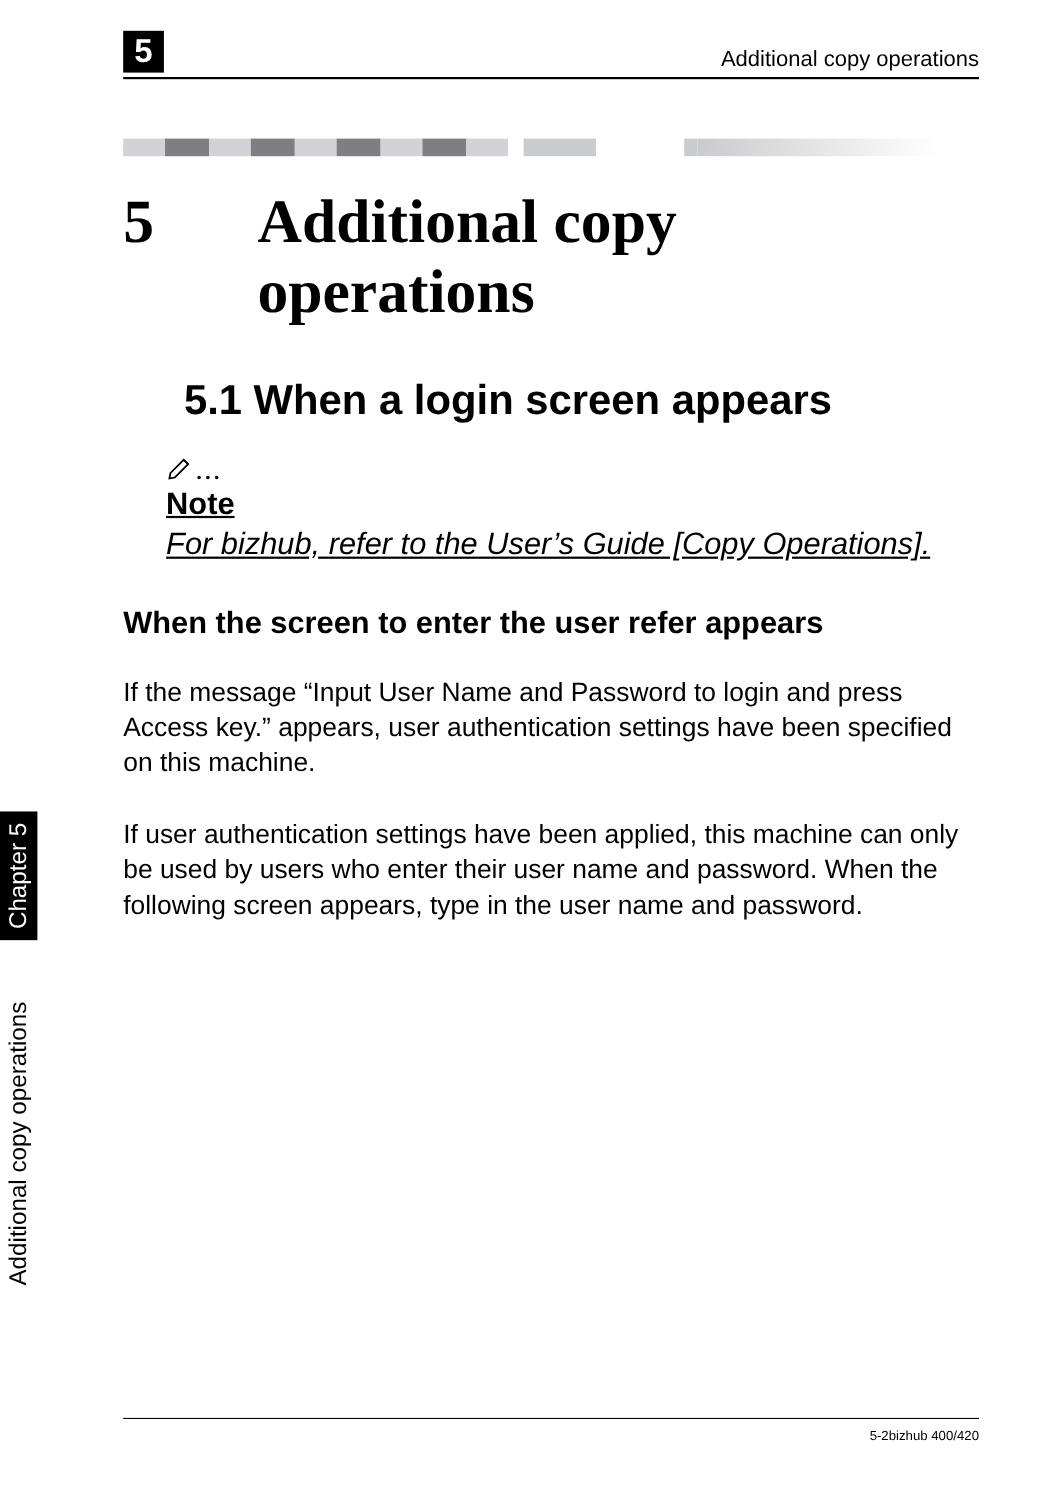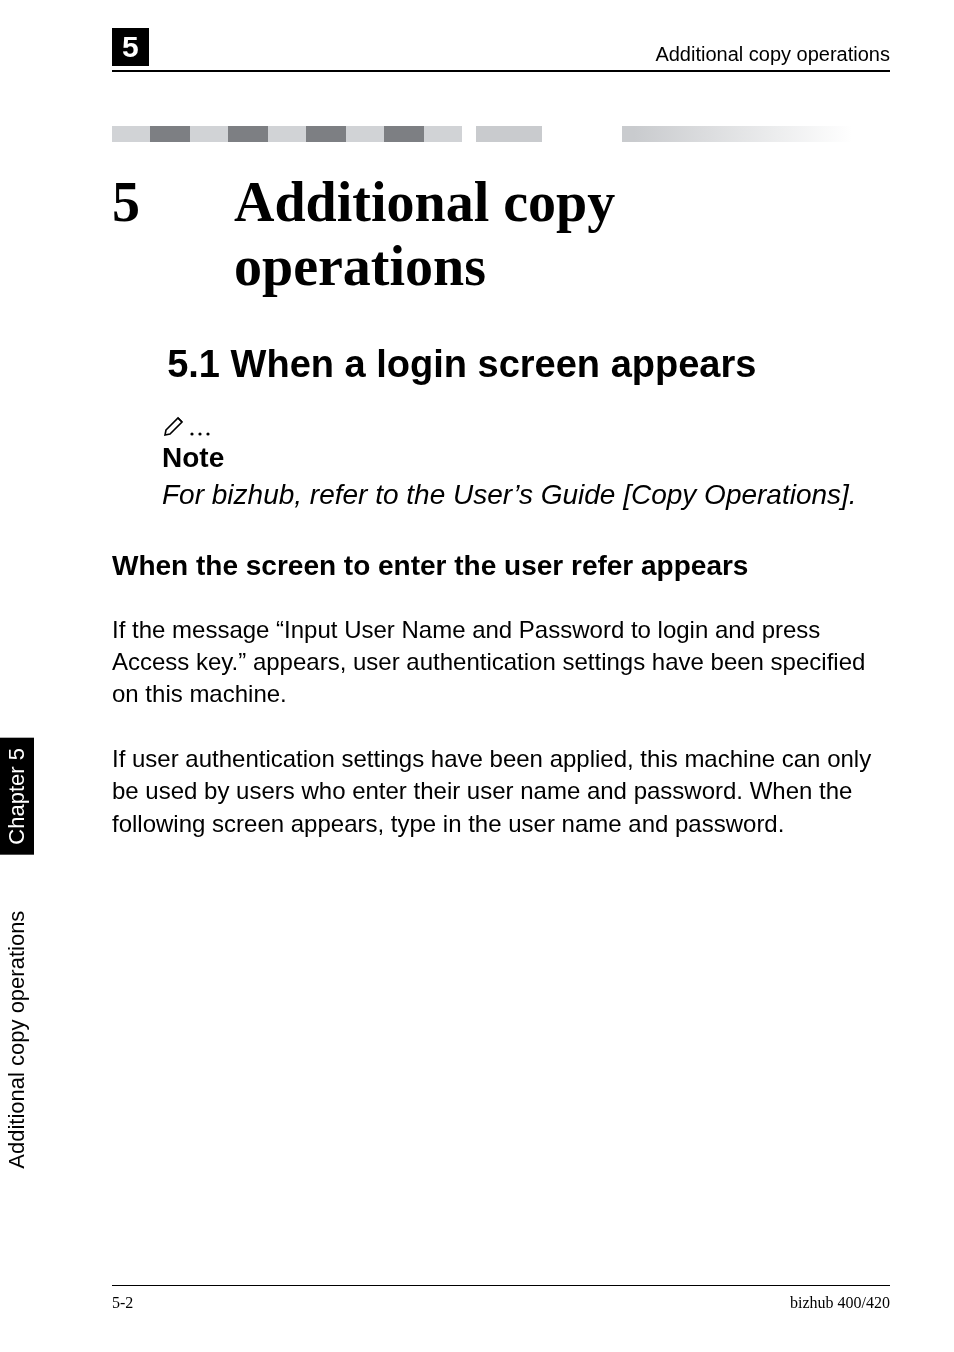--- a/index.html
+++ b/index.html
@@ -85,40 +85,39 @@
   .chapterTitle .chnum { display: inline-block; width: 108px; vertical-align: top; }
   .chapterTitle .chtxt { display: inline-block; width: 640px; vertical-align: top; }
 
   .sectionTitle {
     font-size: 38px;
     font-weight: bold;
     margin-bottom: 24px;
   }
   .sectionTitle .snum { display: inline-block; width: 108px; vertical-align: top; text-align: right; }
 
-  .noteblock { margin-left: 50px; margin-bottom: 36px; }
+  .noteblock { margin-left: 39px; margin-bottom: 36px; text-decoration: underline; }
   .noteicon { font-size: 32px; line-height: 1; }
   .notelabel { font-size: 28px; font-weight: bold; margin-top: 2px; }
   .notetext { font-size: 28px; font-style: italic; line-height: 1.35; margin-top: 2px; }
 
   .subheading { font-size: 28px; font-weight: bold; margin-bottom: 22px; }
 
   .para { font-size: 24px; line-height: 1.35; margin-bottom: 24px; margin-top: 32px; }
 
   .footer {
     position: absolute;
     left: 112px;
     right: 64px;
     bottom: 40px;
     border-top: 1.5px solid #000;
     padding-top: 8px;
     display: flex;
-    justify-content: space-between;
-    font-size: 16px;
-    font-family: Liberation Serif, serif;
+    justify-content: flex-end;
+    font-size: 12px;
   }
 
   svg { display: block; }
 </style>
 </head>
 <body>
 
 <div class="page">
 
   <div class="side-tab">

